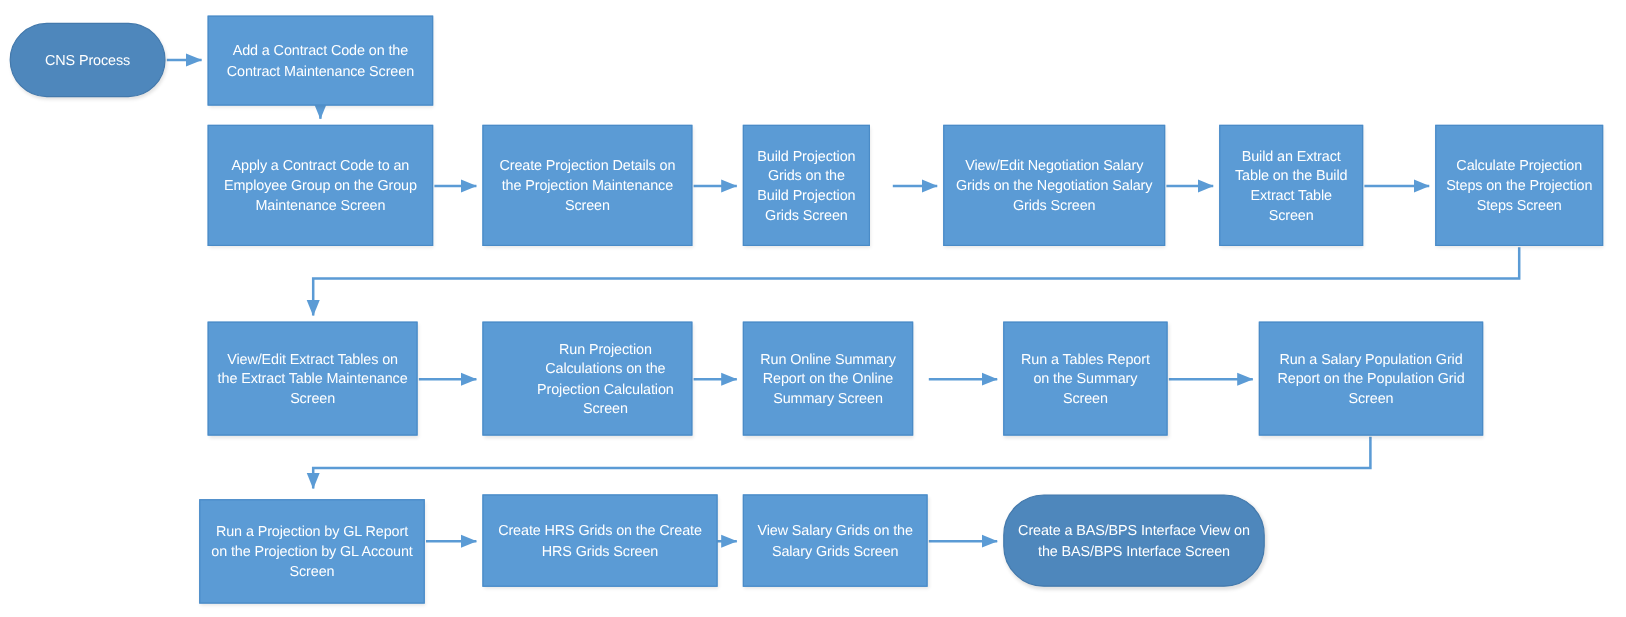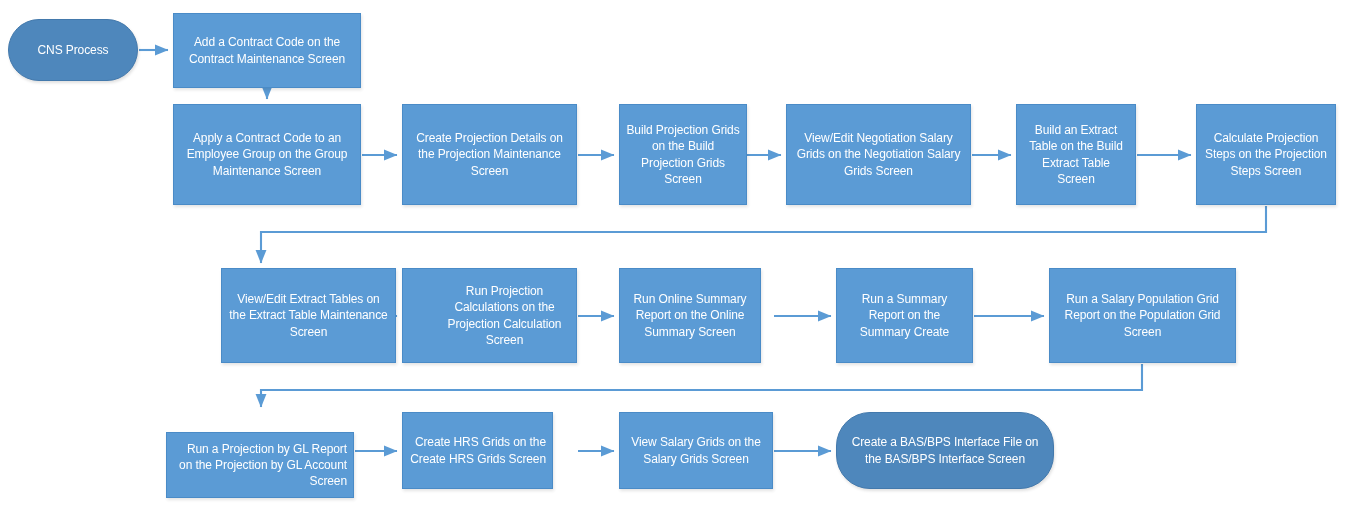--- a/index.html
+++ b/index.html
@@ -120,65 +120,65 @@
   </div>
 
   <div class="node process" style="left:173px; top:104px; width:188px; height:101px;">
     <span>Apply a Contract Code to an Employee Group on the Group Maintenance Screen</span>
   </div>
 
   <div class="node process" style="left:402px; top:104px; width:175px; height:101px;">
     <span>Create Projection Details on the Projection Maintenance Screen</span>
   </div>
 
-  <div class="node process" style="left:619px; top:104px; width:128px; height:101px;text-align:center;">
+  <div class="node process" style="left:619px; top:104px; width:106px; height:101px;text-align:center;">
     <span>Build Projection Grids on the Build Projection Grids Screen</span>
   </div>
 
   <div class="node process" style="left:786px; top:104px; width:185px; height:101px;">
     <span>View/Edit Negotiation Salary Grids on the Negotiation Salary Grids Screen</span>
   </div>
 
   <div class="node process" style="left:1196px; top:104px; width:140px; height:101px;">
     <span>Calculate Projection Steps on the Projection Steps Screen</span>
   </div>
 
   <div class="node process" style="left:1016px; top:104px; width:120px; height:101px;">
     <span>Build an Extract Table on the Build Extract Table Screen</span>
   </div>
 
-  <div class="node process" style="left:173px; top:268px; width:175px; height:95px;margin-left:48px;">
+  <div class="node process" style="left:173px; top:268px; width:175px; height:95px;">
     <span>View/Edit Extract Tables on the Extract Table Maintenance Screen</span>
   </div>
 
   <div class="node process" style="left:402px; top:268px; width:175px; height:95px;padding-left:36px;">
     <span>Run Projection Calculations on the Projection Calculation Screen</span>
   </div>
 
   <div class="node process" style="left:619px; top:268px; width:142px; height:95px;">
     <span>Run Online Summary Report on the Online Summary Screen</span>
   </div>
 
   <div class="node process" style="left:836px; top:268px; width:137px; height:95px;">
-    <span>Run a Summary Report on the Summary Create</span>
+    <span>Run a Tables Report on the Summary Screen</span>
   </div>
 
   <div class="node process" style="left:1049px; top:268px; width:187px; height:95px;">
     <span>Run a Salary Population Grid Report on the Population Grid Screen</span>
   </div>
 
-  <div class="node process" style="left:166px; top:432px; width:188px; height:66px;text-align:right;">
+  <div class="node process" style="left:166px; top:416px; width:188px; height:87px;">
     <span>Run a Projection by GL Report on the Projection by GL Account Screen</span>
   </div>
 
-  <div class="node process" style="left:402px; top:412px; width:151px; height:77px;text-align:right;">
+  <div class="node process" style="left:402px; top:412px; width:196px; height:77px;">
     <span>Create HRS Grids on the Create HRS Grids Screen</span>
   </div>
 
   <div class="node process" style="left:619px; top:412px; width:154px; height:77px;">
     <span>View Salary Grids on the Salary Grids Screen</span>
   </div>
 
   <div class="node rounded-end" style="left:836px; top:412px; width:218px; height:77px;">
-    <span>Create a BAS/BPS Interface File on the BAS/BPS Interface Screen</span>
+    <span>Create a BAS/BPS Interface View on the BAS/BPS Interface Screen</span>
   </div>
 
 </div>
 
 </body></html>

